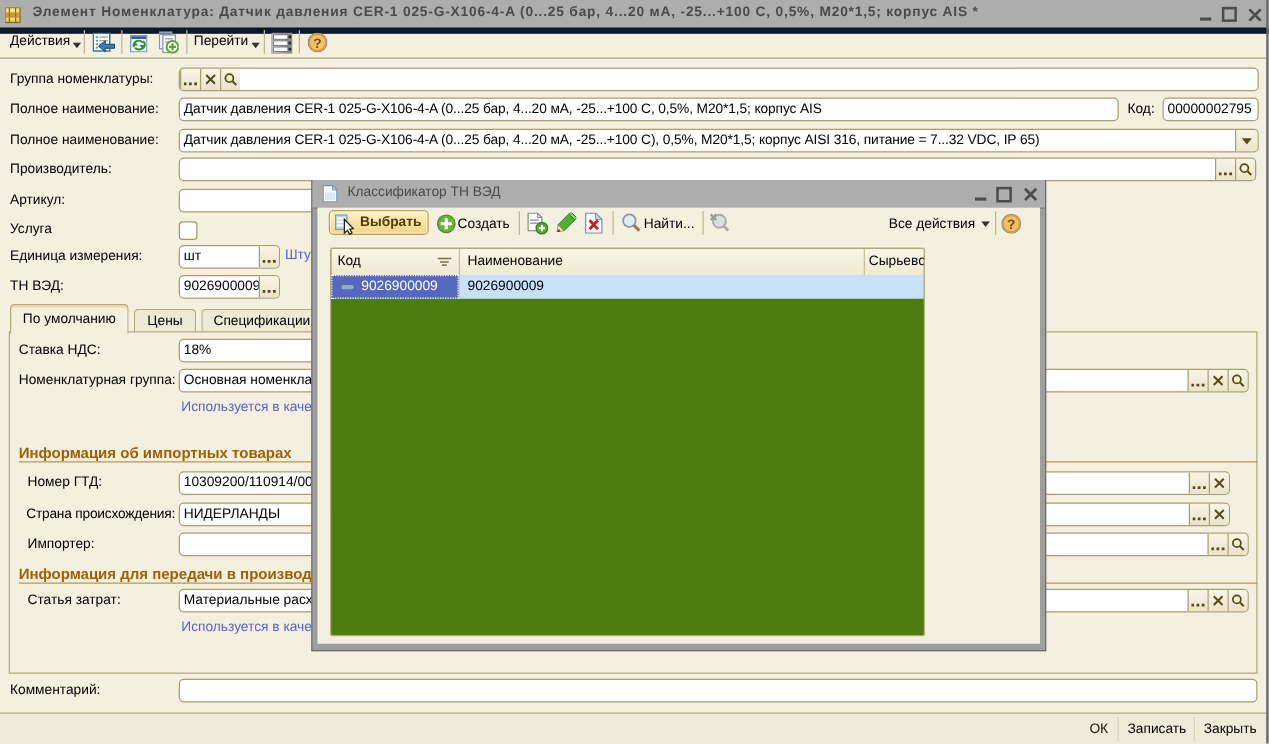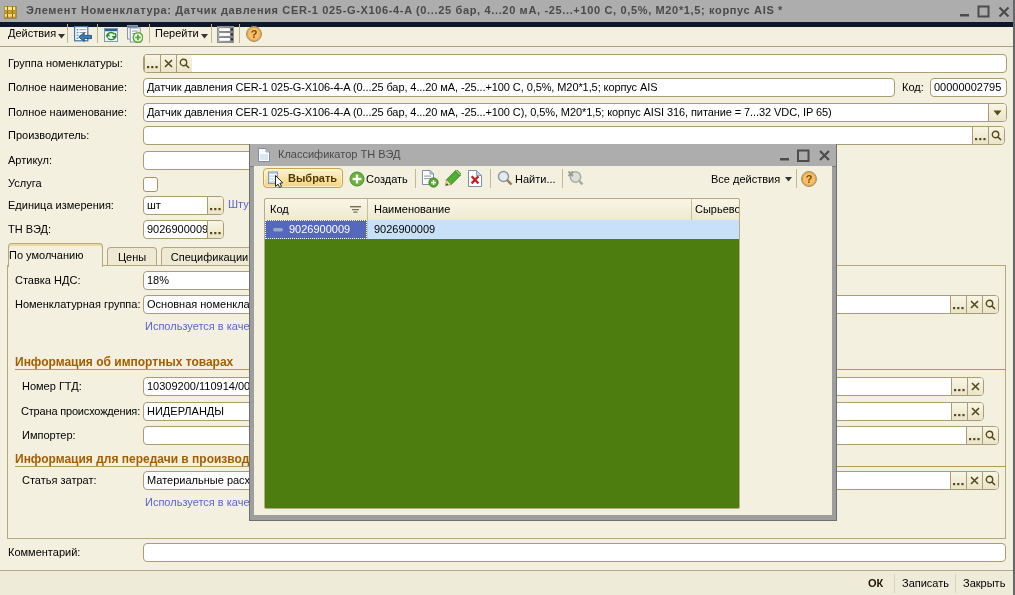--- a/index.html
+++ b/index.html
@@ -193,21 +193,21 @@
   <div class="tx">9026900009</div>
   <div class="fb">
       <svg width="11" height="11" viewBox="0 0 11 11">
         <rect x="0" y="8" width="2.2" height="2.2" fill="#57491A"></rect>
         <rect x="4.2" y="8" width="2.2" height="2.2" fill="#57491A"></rect>
         <rect x="8.4" y="8" width="2.2" height="2.2" fill="#57491A"></rect>
       </svg>
     </div>
 </div>
 
-<div class="ab" style="left:8px;top:243px;width:93px;height:23px;background:#F3F0DF;border:1px solid #B3A87E;border-bottom:none;border-radius:4px 4px 0 0;box-shadow:inset 0 2px 0 #EFD9A2;text-align:left;line-height:23px;z-index:3">По умолчанию</div>
+<div class="ab" style="left:8px;top:243px;width:93px;height:23px;background:#F3F0DF;border:1px solid #B3A87E;border-bottom:none;border-radius:4px 4px 0 0;box-shadow:inset 0 2px 0 #EFD9A2;text-align:center;line-height:23px;z-index:3">По умолчанию</div>
 <div class="ab" style="left:107px;top:247px;width:48px;height:18px;background:#EDE9D3;border:1px solid #B3A87E;border-bottom:none;border-radius:4px 4px 0 0;text-align:center;line-height:19px;z-index:1">Цены</div>
 <div class="ab" style="left:161px;top:247px;width:95px;height:18px;background:#EDE9D3;border:1px solid #B3A87E;border-bottom:none;border-radius:4px 4px 0 0;text-align:center;line-height:19px;z-index:1">Спецификации</div>
 
 <div class="ab" style="left:7px;top:265px;width:999px;height:274px;border:1px solid #B3A87E;box-sizing:border-box;z-index:2;background:#F3F0DF"></div>
 <div class="ab" style="left:9px;top:266px;width:91px;height:2px;background:#F3F0DF;z-index:4"></div>
 
 <div class="lbl" style="left:15px;top:271px;z-index:5">Ставка НДС:</div>
 <div class="fld" style="left:143px;top:271px;width:120px;z-index:5">
     <div class="tx">18%</div>
   </div>
@@ -317,21 +317,21 @@
     </div>
 </div>
 <div class="link" style="left:145px;top:496px;z-index:5">Используется в качестве осн</div>
 
 <div class="lbl" style="left:8px;top:543px">Комментарий:</div>
 <div class="fld" style="left:143px;top:543px;width:863px">
     <div class="tx"></div>
   </div>
 
 <div class="ab" style="left:0;top:570px;width:1015px;height:25px;background:#EFEBD9;border-top:1px solid #B2AA8A">
-  <div class="ab" style="left:868px;top:0;width:22px;line-height:24px;font-weight:bold;color:#201500;">ОК</div>
+  <div class="ab" style="left:868px;top:0;width:22px;line-height:24px;font-weight:normal;color:#201500;text-align:center">ОК</div>
   <div class="vsep" style="left:894px;top:3px;height:19px;background:#D9D3BA"></div>
   <div class="ab" style="left:902px;top:0;line-height:24px">Записать</div>
   <div class="vsep" style="left:955px;top:3px;height:19px;background:#D9D3BA"></div>
   <div class="ab" style="left:963px;top:0;line-height:24px">Закрыть</div>
 </div>
 
 <div class="ab" style="left:1013px;top:0;width:2px;height:595px;background:#66666A"></div>
 
 <div class="ab" style="left:249px;top:144px;width:588px;height:377px;z-index:10">
 

